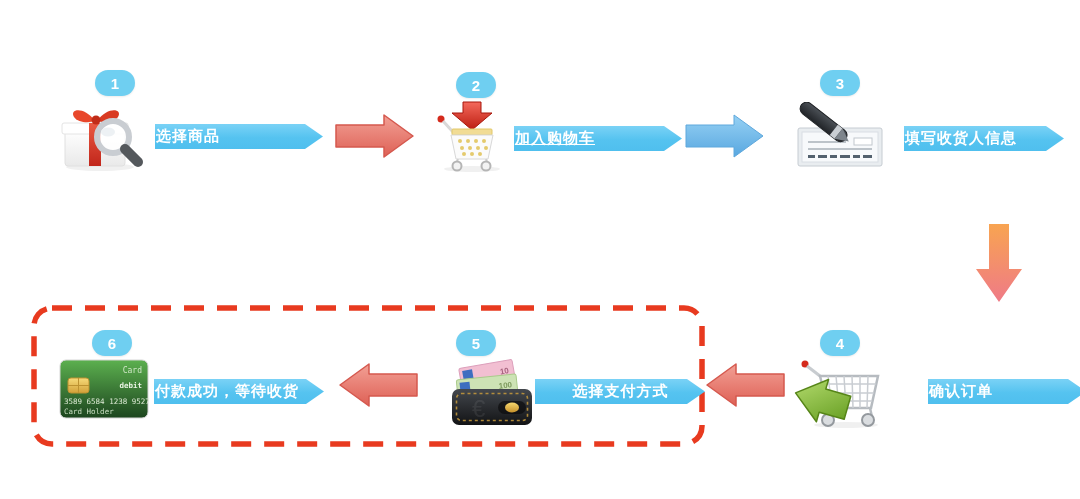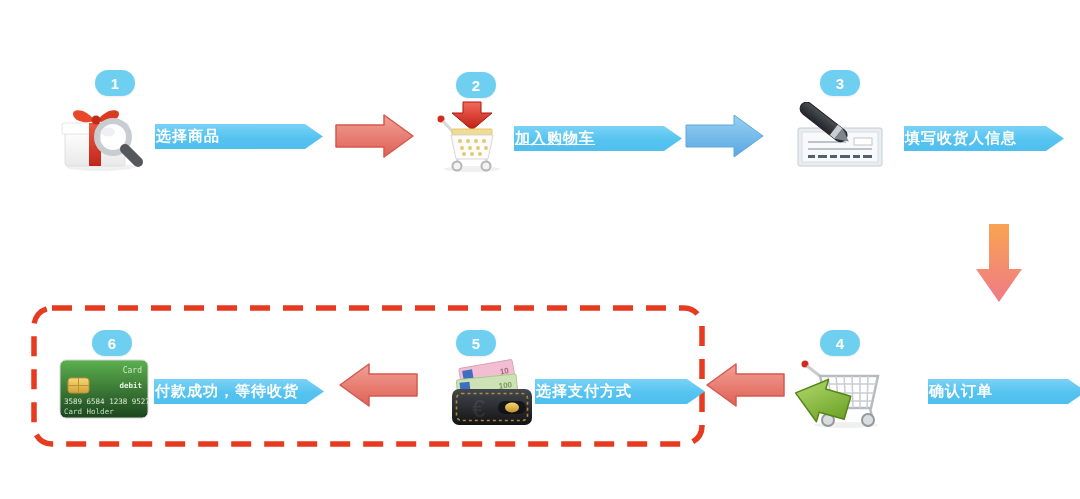--- a/index.html
+++ b/index.html
@@ -212,21 +212,21 @@
       <rect x="11" y="21" width="60" height="17" rx="2" fill="#CDE3B5" stroke="#A9CB8B"></rect>
       <rect x="14" y="24" width="10" height="11" fill="#3E6EC0"></rect>
       <text x="66" y="34" font-size="8" font-weight="bold" fill="#7C9A5C" text-anchor="end">100</text>
     </g>
     <rect x="6" y="33" width="80" height="36" rx="7" fill="url(#gWallet)"></rect>
     <rect x="10.5" y="37.5" width="71" height="27" rx="5" fill="none" stroke="#C89B3C" stroke-width="1.6" stroke-dasharray="3 3" opacity="0.85"></rect>
     <text x="26" y="61" font-size="24" fill="#FFFFFF" opacity="0.07">€</text>
     <rect x="52" y="45" width="28" height="13" rx="6.5" fill="#0B0C0D" opacity="0.7"></rect>
     <ellipse cx="66" cy="51.5" rx="7" ry="5" fill="url(#gGold)"></ellipse>
   </svg>
-  <div class="banner" style="left:535px;top:379px;width:170px;">
+  <div class="banner" style="left:535px;top:379px;width:170px;justify-content:center;">
     <span>选择支付方式</span>
   </div>
 
   <svg class="abs" style="left:338px;top:362px;" width="80" height="46" viewBox="0 0 80 46">
     <polygon points="79,12 31,12 31,2 2,23 31,44 31,34 79,34" fill="url(#gSalmon)" stroke="#D5584E" stroke-width="1.5" stroke-linejoin="round"></polygon>
   </svg>
 
   <div class="badge" style="left:92px;top:330px;">
     <span>6</span>
   </div>

